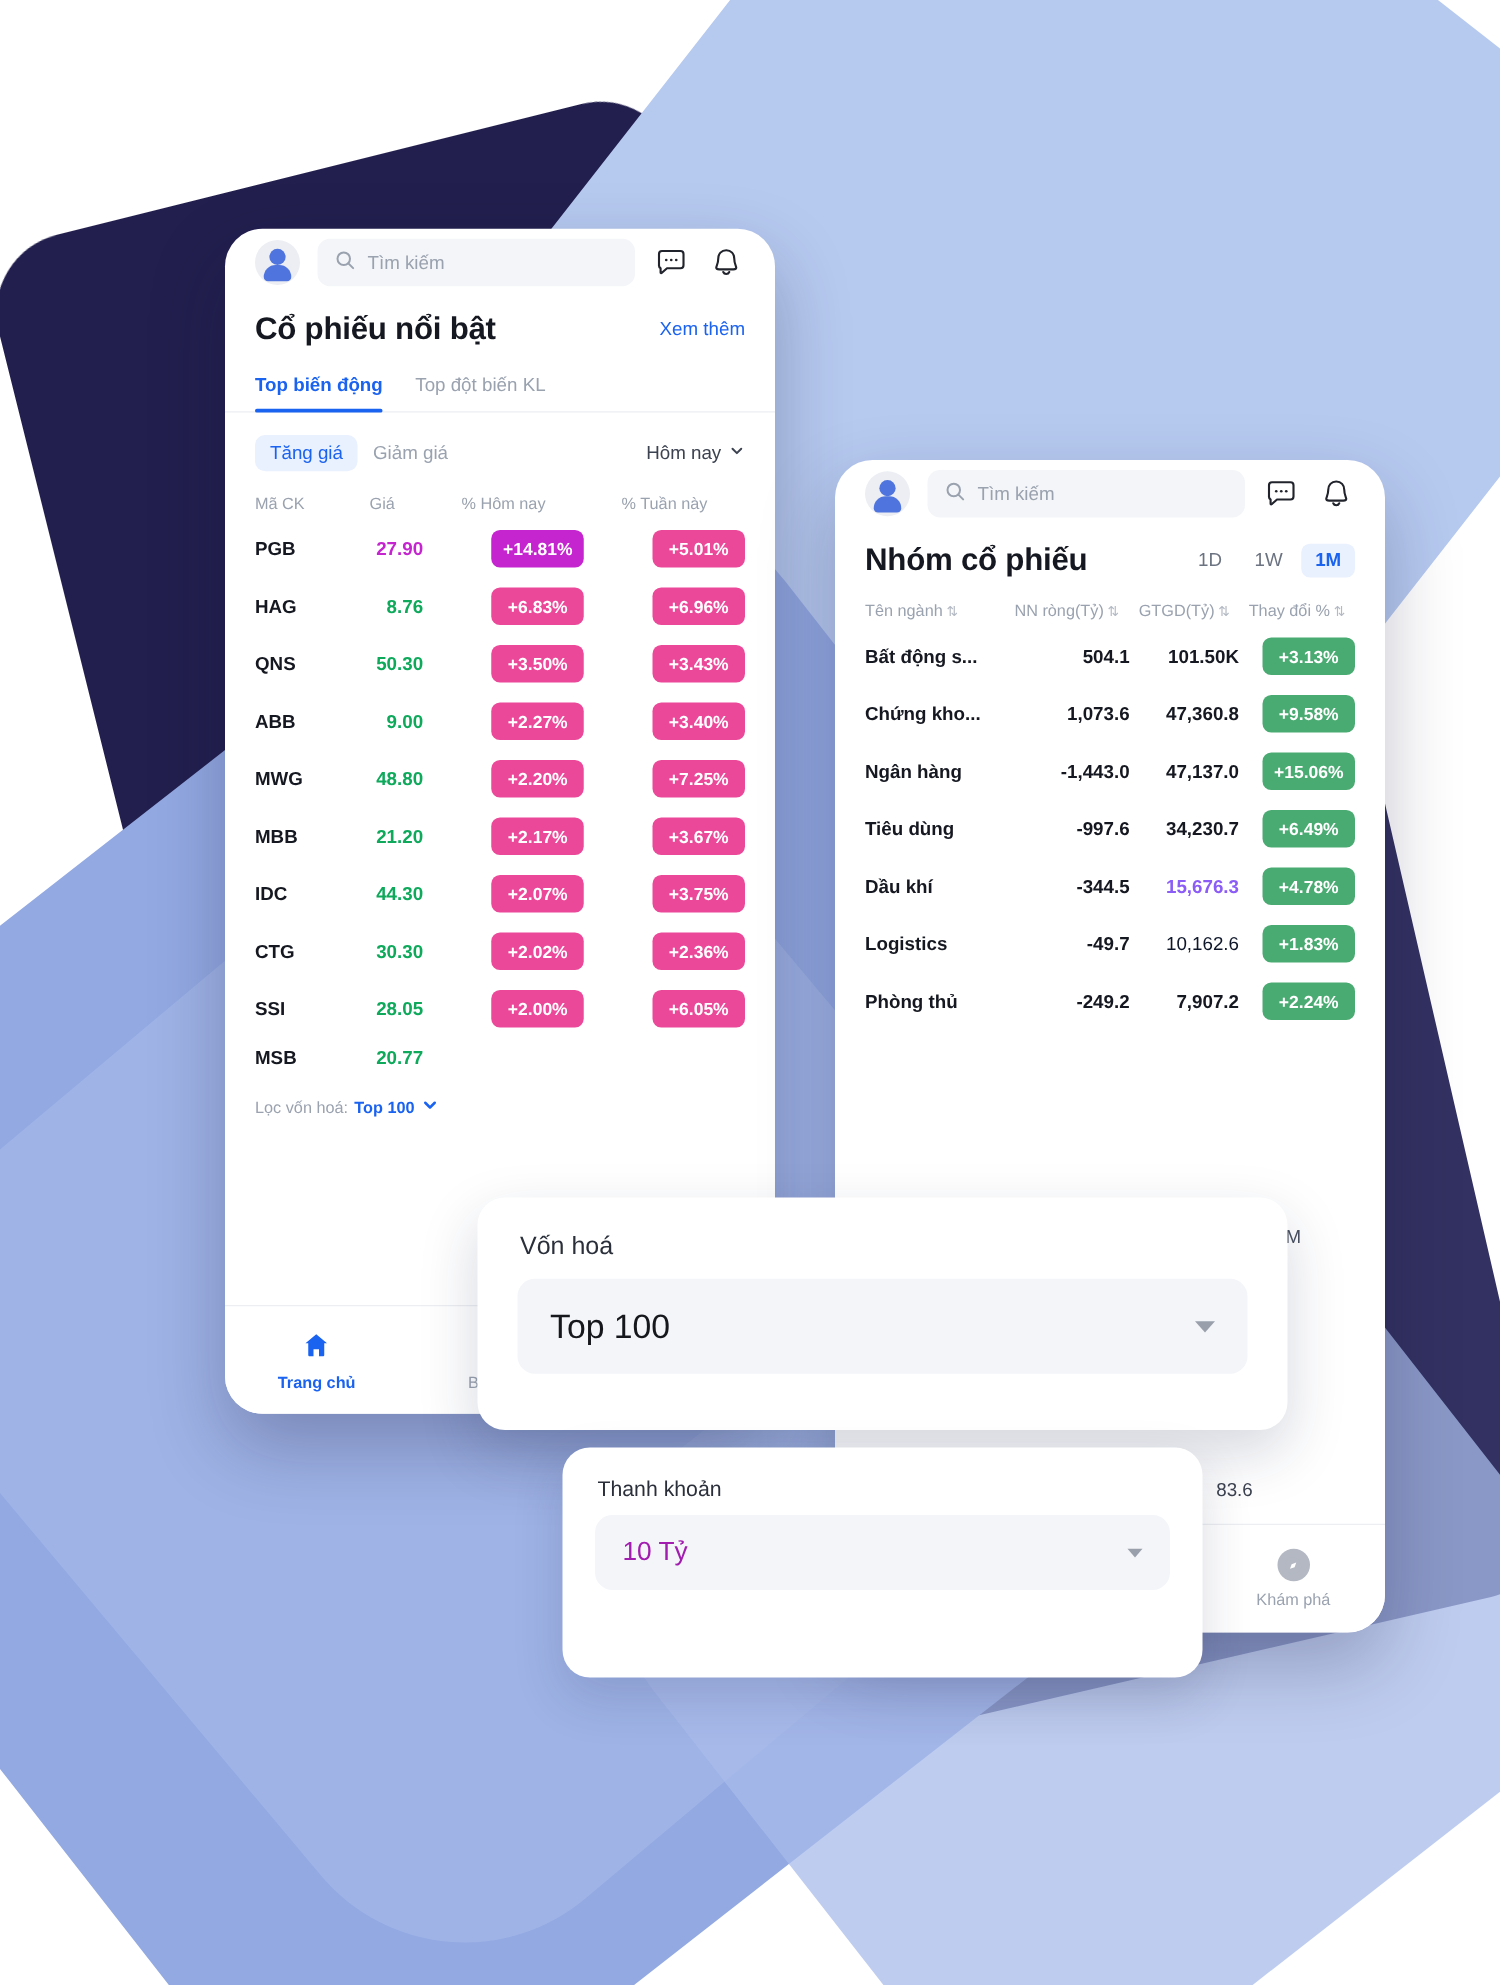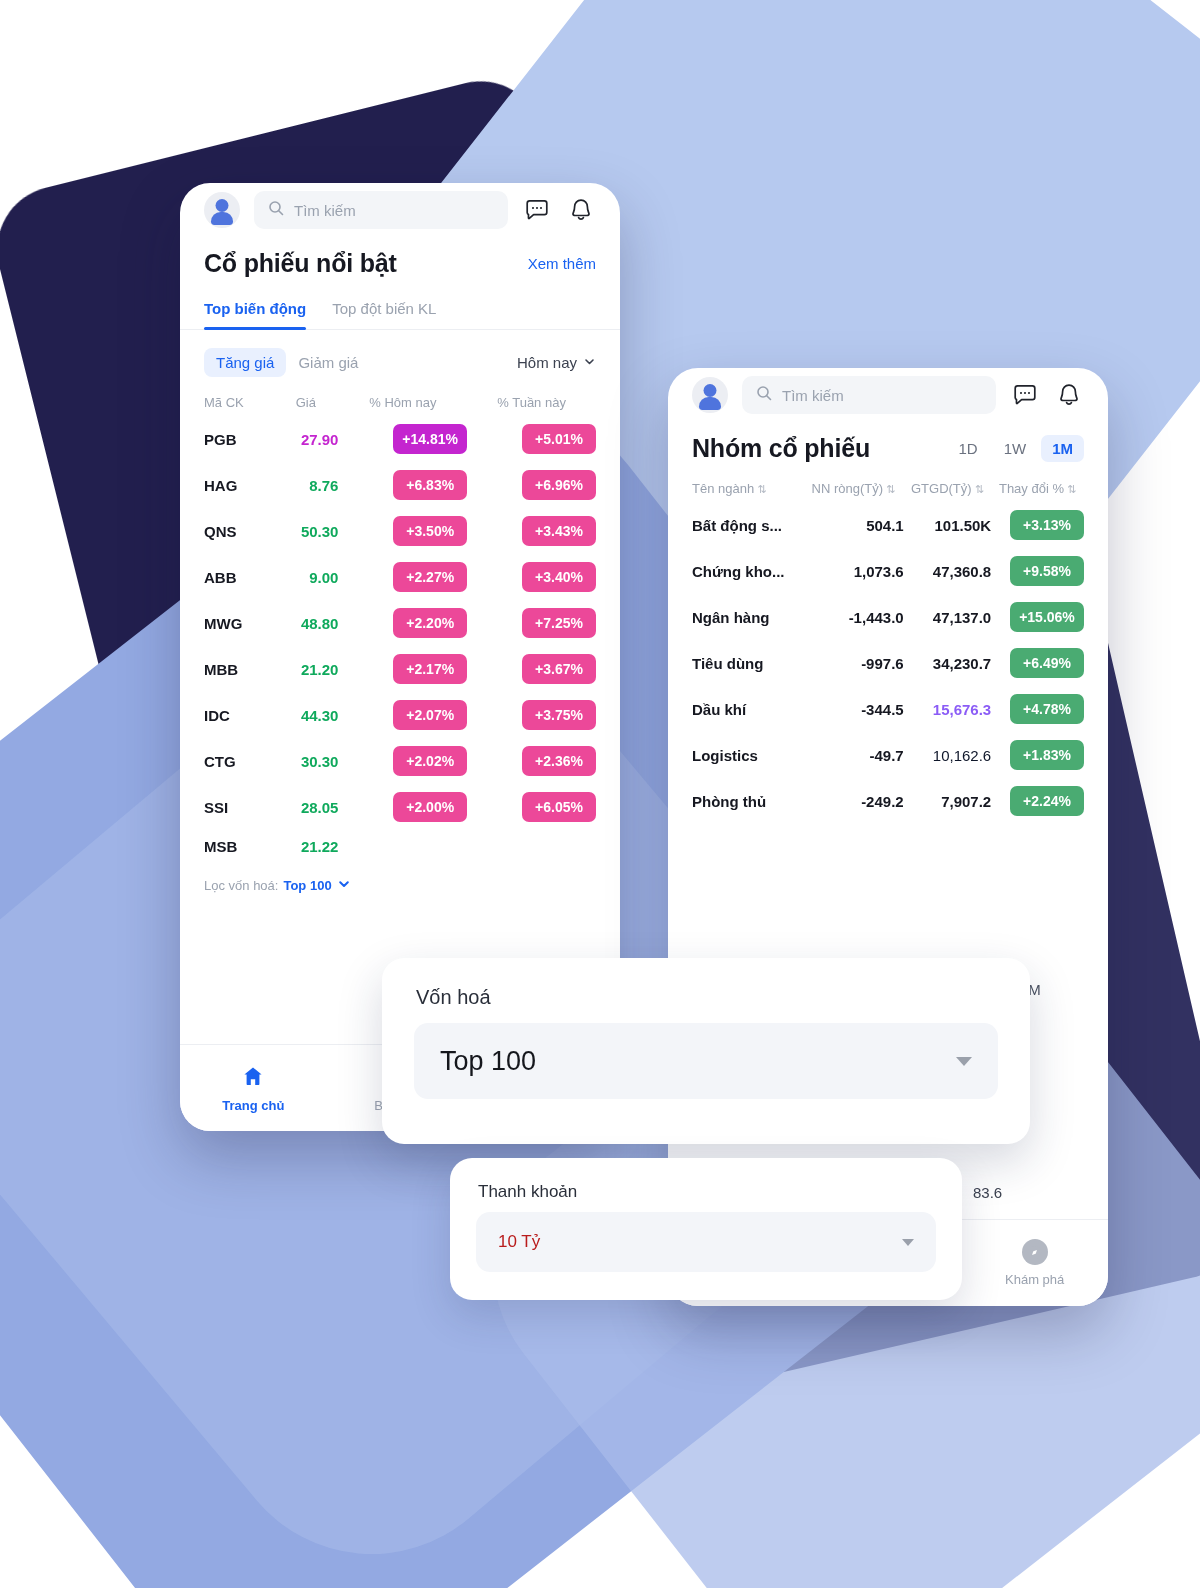--- a/index.html
+++ b/index.html
@@ -119,31 +119,31 @@
 
   th .sorter{display:inline-block;margin-left:3px;color:#b4bac4;font-size:11px;}
 
   
   .ghost{position:absolute;font-size:13px;color:#9aa2af;}
 
   
   .fcard{position:absolute;background:#fff;border-radius:22px;
          box-shadow:0 18px 46px rgba(30,38,80,.18);}
   #card1{left:382px;top:958px;width:648px;height:186px;}
-  #card2{left:450px;top:1158px;width:512px;height:142px;
+  #card2{left:450px;top:1158px;width:512px;height:184px;
          box-shadow:0 16px 40px rgba(30,38,80,.16);}
   .fcard .lbl{font-size:20px;color:#2a2f3a;}
   #card1 .lbl{padding:28px 0 0 34px;}
   #card2 .lbl{font-size:17px;padding:24px 0 0 28px;}
   .ffield{background:#f3f5f9;border-radius:14px;display:flex;align-items:center;
           justify-content:space-between;}
   #card1 .ffield{margin:14px 32px 0 32px;height:76px;padding:0 26px;}
   #card2 .ffield{margin:10px 26px 0 26px;height:60px;padding:0 22px;}
   #card1 .fval{font-size:27px;color:#15171d;}
-  #card2 .fval{font-size:17px;color:#b91c1c;text-align:right;}
+  #card2 .fval{font-size:21px;color:#a21caf;text-align:right;}
   .caret{width:0;height:0;border-left:8px solid transparent;
          border-right:8px solid transparent;border-top:9px solid #9aa0ab;}
   #card2 .caret{border-left-width:6px;border-right-width:6px;border-top-width:7px;}
 </style>
 </head>
 <body>
 
 <div id="bg">
   <div class="shape navy-card"></div>
   <div class="shape navy-card2"></div>
@@ -269,21 +269,21 @@
             <td><span class="badge">+2.36%</span></td>
           </tr>
           <tr>
             <td class="sym">SSI</td>
             <td class="price">28.05</td>
             <td><span class="badge">+2.00%</span></td>
             <td><span class="badge">+6.05%</span></td>
           </tr>
           <tr>
             <td class="sym">MSB</td>
-            <td class="price">21.22</td>
+            <td class="price">20.77</td>
             <td></td>
             <td></td>
           </tr>
         </tbody>
     </table>
   </div>
 
   <div class="capfilter">
     <span>Lọc vốn hoá:</span>
     <b>Top 100</b>

